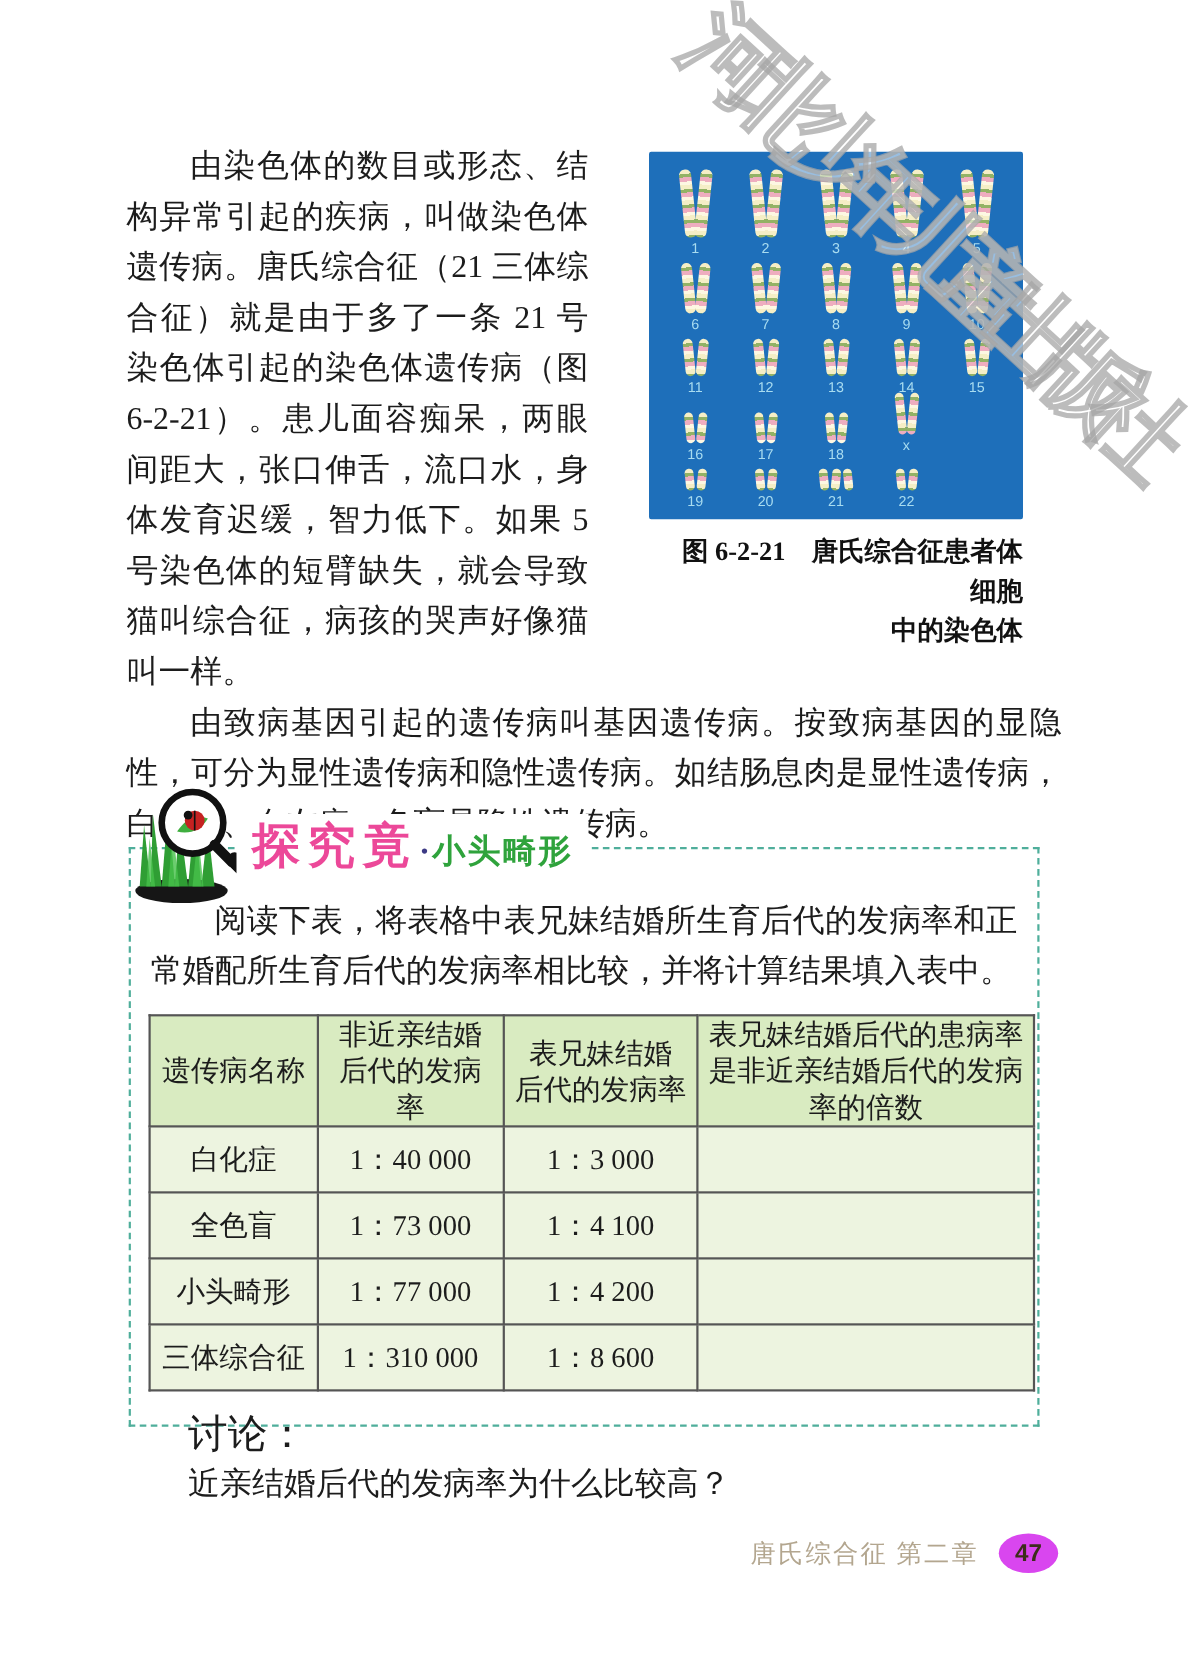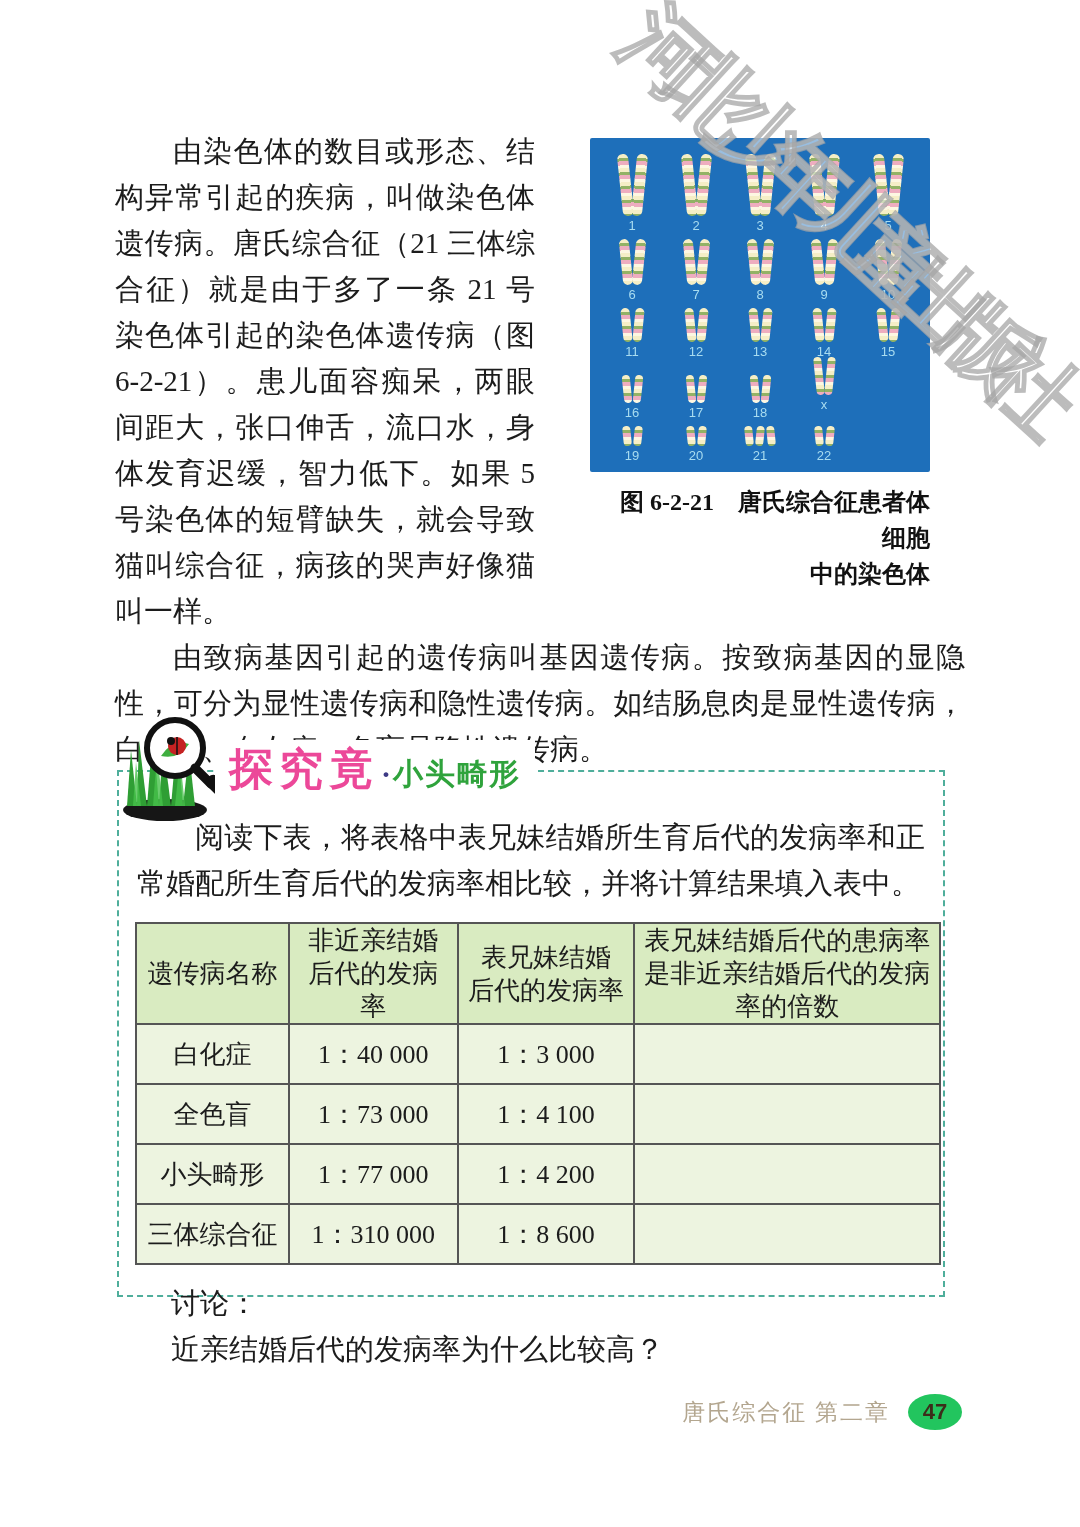--- a/index.html
+++ b/index.html
@@ -53,29 +53,29 @@
   .intro{margin:42px 18px 0 18px;font-size:29px;line-height:46px;
     text-indent:2em;text-align:justify;}
   .disease-table{margin:16px 0 0 16px;width:calc(100% - 18px);
     border-collapse:collapse;table-layout:fixed;
     font-size:26px;text-align:center;}
   .disease-table th,.disease-table td{border:2px solid #555555;
     white-space:pre-line;font-weight:400;padding:0 6px;}
   .disease-table th{background:#d9ebc1;height:66px;line-height:33px;}
   .disease-table td{background:#edf4e0;height:58px;}
   .col1{width:19%;} .col2{width:21%;} .col3{width:22%;} .col4{width:38%;}
-  .disc-label{margin:16px 0 0 52px;font-size:29px;line-height:44px;}
+  .disc-label{margin:16px 0 0 52px;font-size:36px;line-height:44px;}
   .disc-q{margin:2px 0 0 52px;font-size:29px;line-height:44px;}
 
   
   .footer{position:absolute;top:1394px;right:118px;display:flex;
     align-items:center;gap:18px;}
   .chapter{font-size:23px;color:#b3a68f;letter-spacing:2px;}
   .page-badge{display:flex;align-items:center;justify-content:center;
-    width:54px;height:36px;border-radius:50%;background:#22c55e;
+    width:54px;height:36px;border-radius:50%;background:#d946ef;
     color:#3c2d1a;font-size:22px;font-weight:700;
     font-family:"Liberation Sans","DejaVu Sans",sans-serif;}
 </style>
 </head>
 <body>
 
 <div class="page">
 
   <div class="watermark">河北少年儿童出版社</div>
 

